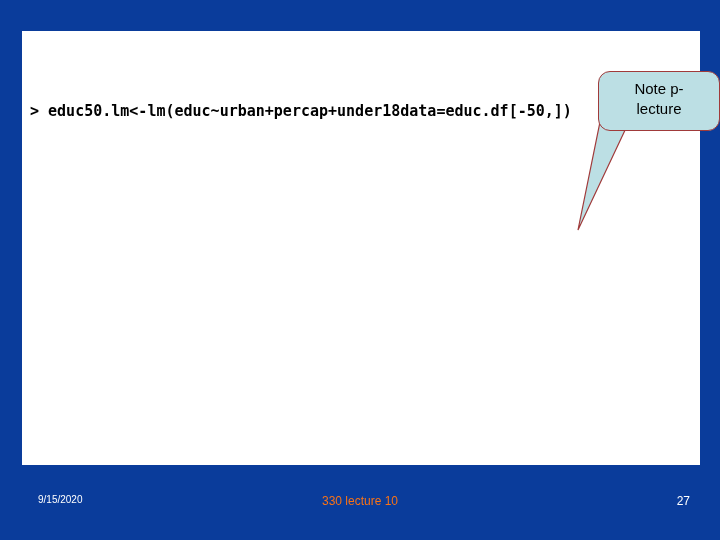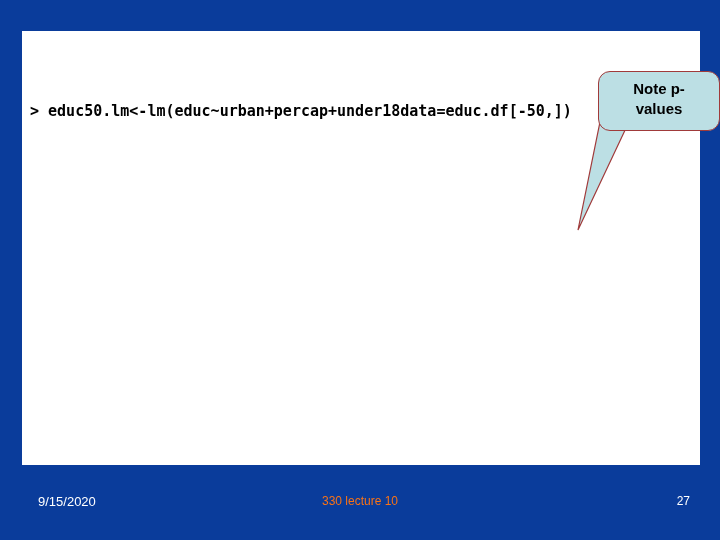--- a/index.html
+++ b/index.html
@@ -66,21 +66,21 @@
     box-sizing: border-box;
   }
   #callout-label {
     position: absolute;
     left: 0;
     top: 8px;
     width: 122px;
     text-align: center;
     font-family: "Liberation Sans", sans-serif;
     font-size: 15px;
-    font-weight: bold;
+    font-weight: normal;
     color: #000000;
     line-height: 20px;
   }
   #callout-tail {
     position: absolute;
     left: -26px;
     top: 52px;
     width: 60px;
     height: 110px;
     overflow: visible;
@@ -93,21 +93,21 @@
     left: 0;
     top: 466px;
     width: 720px;
     height: 74px;
     color: #ffffff;
   }
   #footer-date {
     position: absolute;
     left: 38px;
     top: 28px;
-    font-size: 13px;
+    font-size: 10px;
     color: #ffffff;
     font-family: "Liberation Sans", sans-serif;
   }
   #footer-center {
     position: absolute;
     left: 0;
     top: 28px;
     width: 720px;
     text-align: center;
     font-size: 12px;
@@ -163,21 +163,21 @@
 
     </div>
   </div>
 
   <svg id="callout-tail" viewBox="0 0 60 110" width="60" height="110" style="position:absolute;left:572px;top:122px;">
     <polygon points="28,0 55,4 6,108" fill="#BCDFE4" stroke="#A03A3A" stroke-width="1.2"></polygon>
   </svg>
 
   <div id="callout">
     <div id="callout-body"></div>
-    <div id="callout-label"><span>Note p-</span><br><span>values</span></div>
+    <div id="callout-label"><span>Note p-</span><br><span>lecture</span></div>
   </div>
 
   <div id="footer">
     <div id="footer-date">9/15/2020</div>
     <div id="footer-center">330 lecture 10</div>
     <div id="footer-page">27</div>
   </div>
 
 </div>
 

